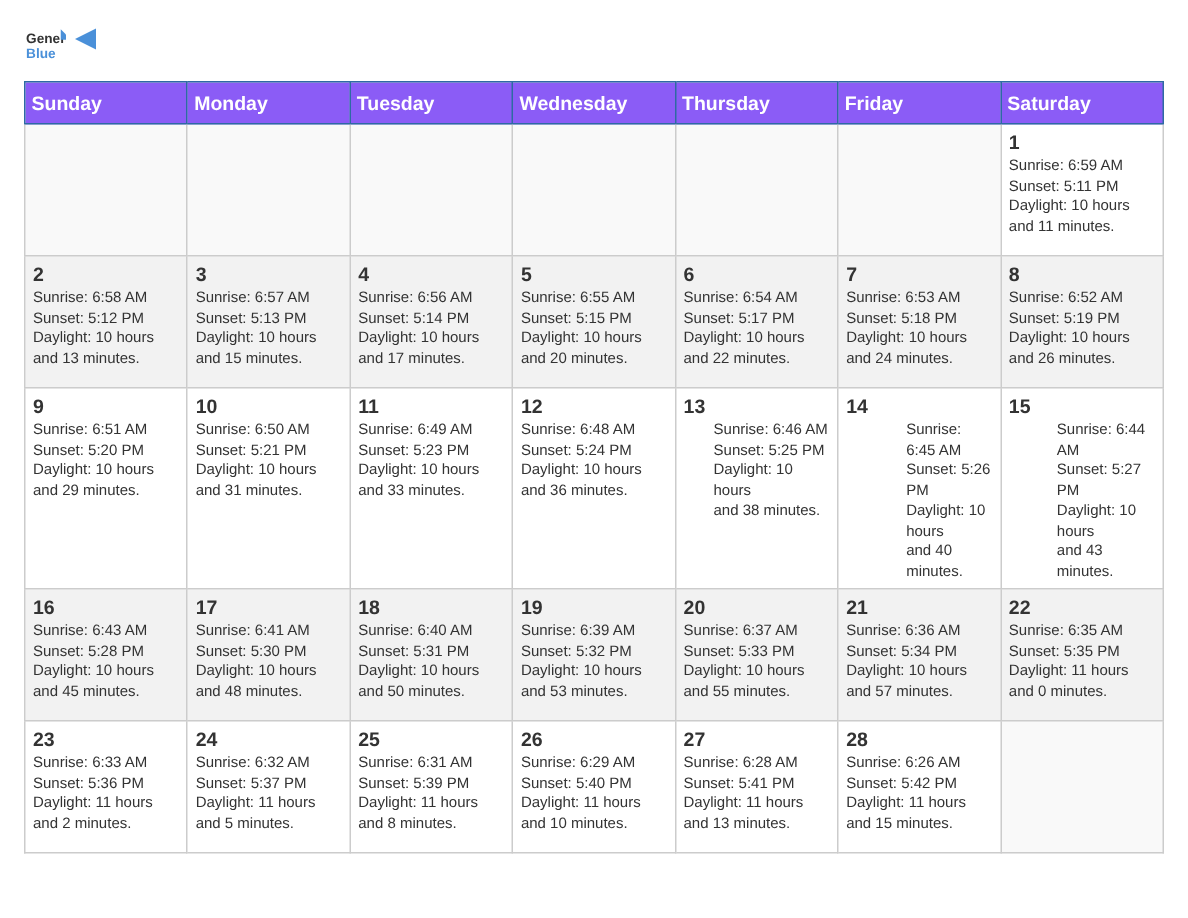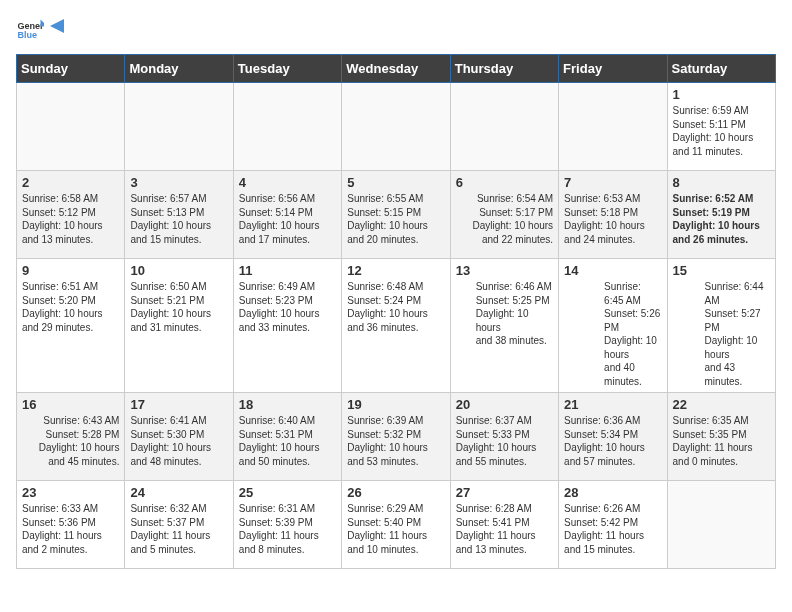--- a/index.html
+++ b/index.html
@@ -36,21 +36,21 @@
     .calendar-subtitle {
       font-size: 16px;
       color: #555;
     }
     .calendar {
       width: 100%;
       border-collapse: collapse;
       border: 1px solid #ccc;
     }
     .calendar th {
-      background-color: #404040;
+      background-color: #8b5cf6;
       color: #fff;
       font-size: 13px;
       font-weight: bold;
       padding: 6px 4px;
       text-align: left;
       border: 1px solid #2e6aa3;
     }
     .calendar td {
       vertical-align: top;
       border: 1px solid #ccc;
@@ -155,35 +155,35 @@
         </td>
         <td>
           <span class="day-number">5</span>
           <div class="day-info" style="white-space: pre-line;">Sunrise: 6:55 AM
 Sunset: 5:15 PM
 Daylight: 10 hours
 and 20 minutes.</div>
         </td>
         <td>
           <span class="day-number">6</span>
-          <div class="day-info" style="white-space: pre-line; text-align: right;">Sunrise: 6:54 AM
+          <div class="day-info" style="white-space: pre-line;">Sunrise: 6:54 AM
 Sunset: 5:17 PM
 Daylight: 10 hours
 and 22 minutes.</div>
         </td>
         <td>
           <span class="day-number">7</span>
           <div class="day-info" style="white-space: pre-line;">Sunrise: 6:53 AM
 Sunset: 5:18 PM
 Daylight: 10 hours
 and 24 minutes.</div>
         </td>
         <td>
           <span class="day-number">8</span>
-          <div class="day-info" style="white-space: pre-line; font-weight: bold;">Sunrise: 6:52 AM
+          <div class="day-info" style="white-space: pre-line;">Sunrise: 6:52 AM
 Sunset: 5:19 PM
 Daylight: 10 hours
 and 26 minutes.</div>
         </td>
       </tr>
       <tr>
         <td>
           <span class="day-number">9</span>
           <div class="day-info" style="white-space: pre-line;">Sunrise: 6:51 AM
 Sunset: 5:20 PM
@@ -229,21 +229,21 @@
           <span class="day-number">15</span>
           <div class="day-info" style="white-space: pre-line; margin-left: 32px;">Sunrise: 6:44 AM
 Sunset: 5:27 PM
 Daylight: 10 hours
 and 43 minutes.</div>
         </td>
       </tr>
       <tr class="row-shaded">
         <td>
           <span class="day-number">16</span>
-          <div class="day-info" style="white-space: pre-line; text-align: right;">Sunrise: 6:43 AM
+          <div class="day-info" style="white-space: pre-line;">Sunrise: 6:43 AM
 Sunset: 5:28 PM
 Daylight: 10 hours
 and 45 minutes.</div>
         </td>
         <td>
           <span class="day-number">17</span>
           <div class="day-info" style="white-space: pre-line;">Sunrise: 6:41 AM
 Sunset: 5:30 PM
 Daylight: 10 hours
 and 48 minutes.</div>

